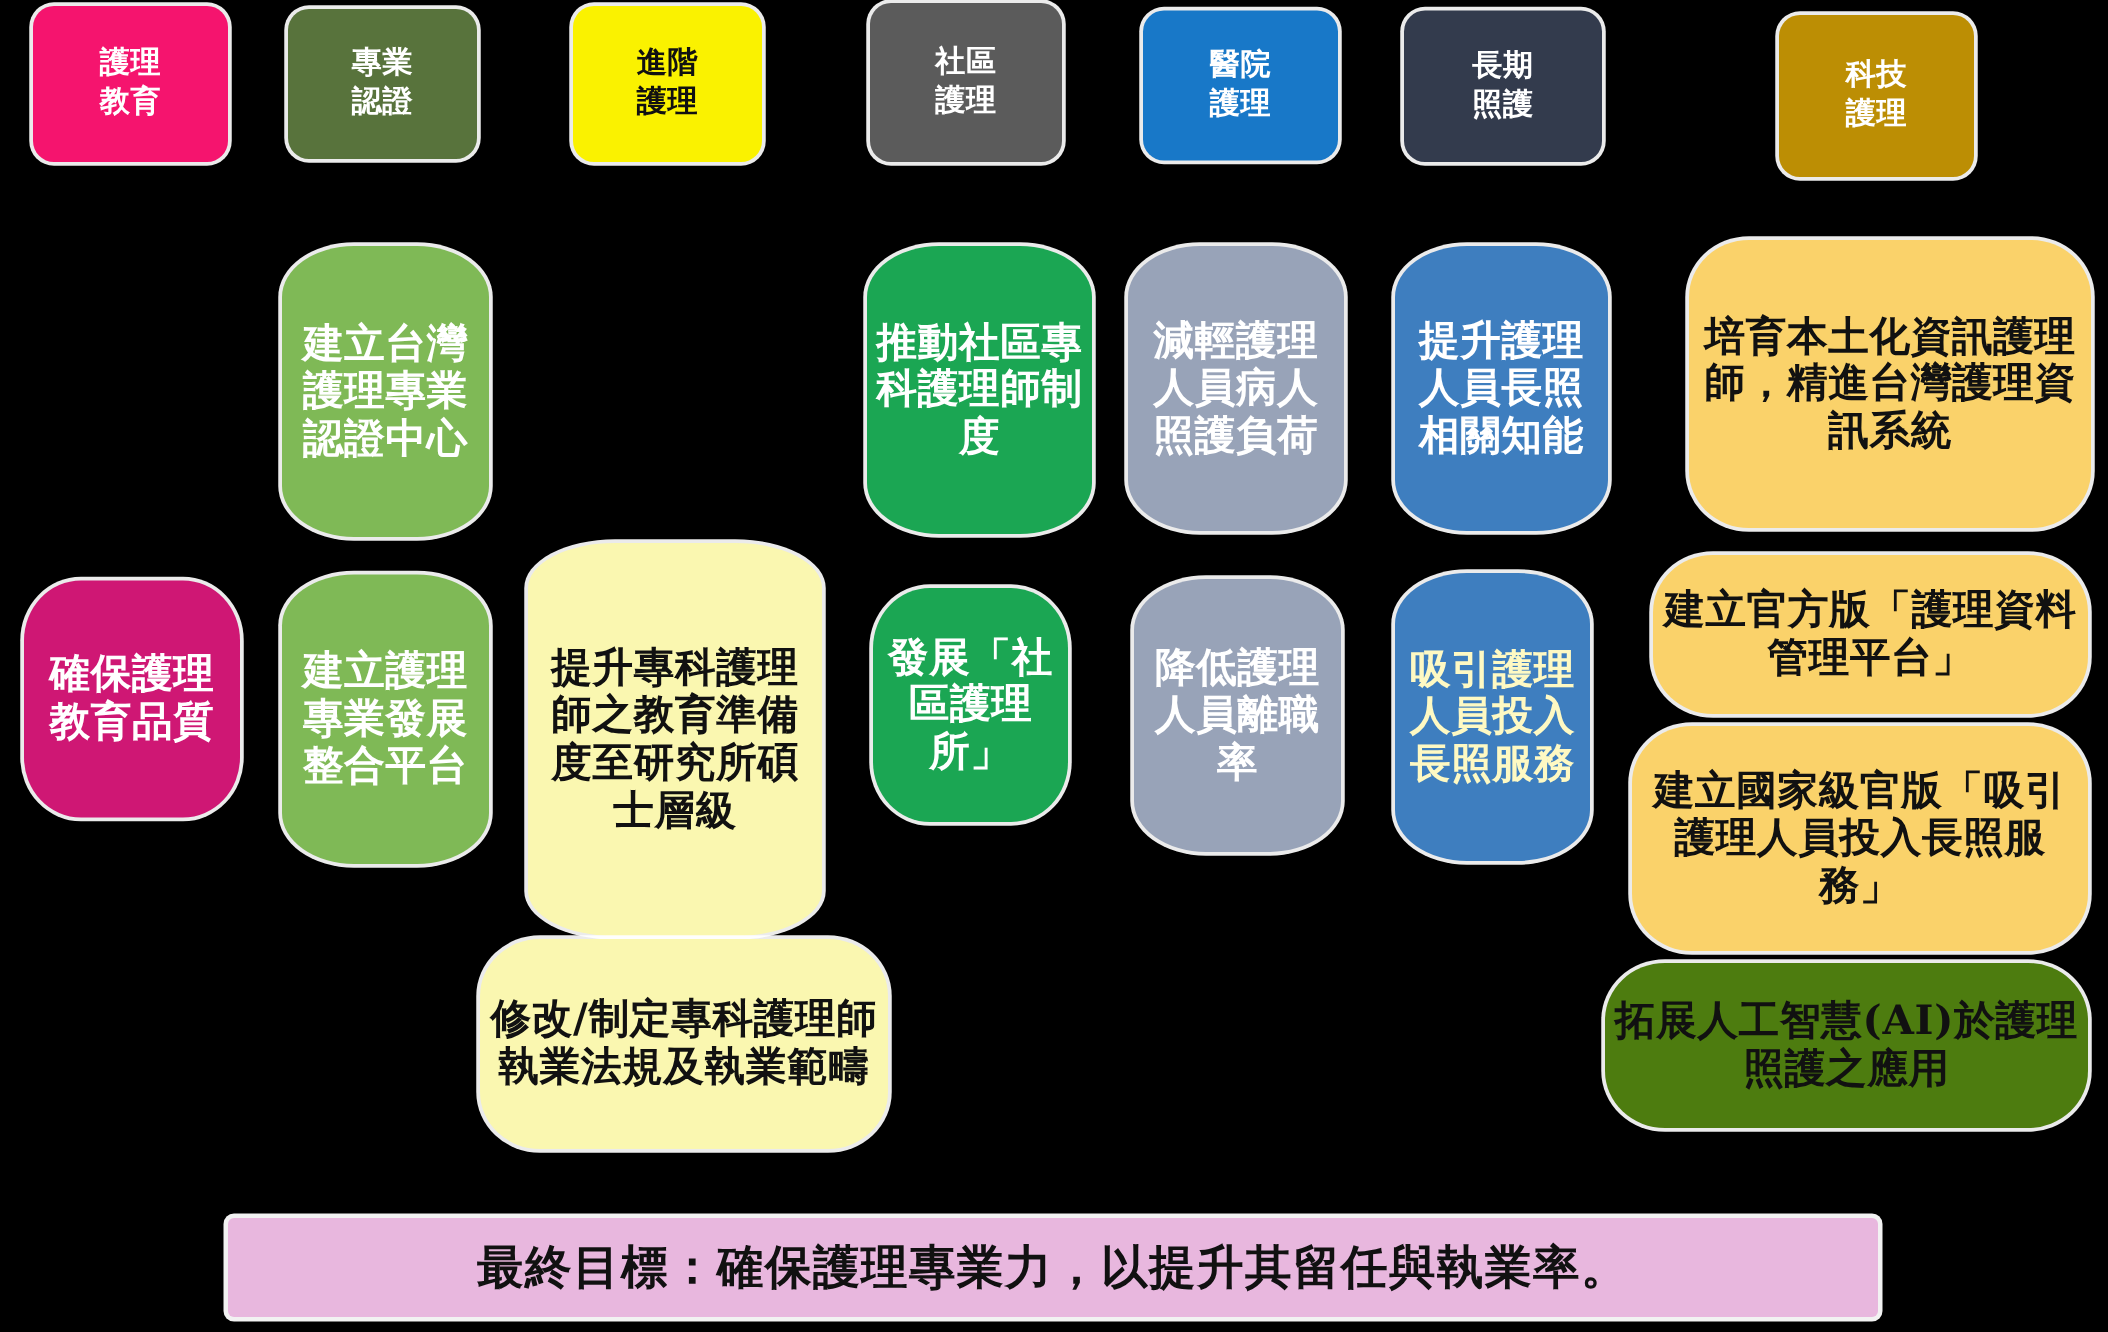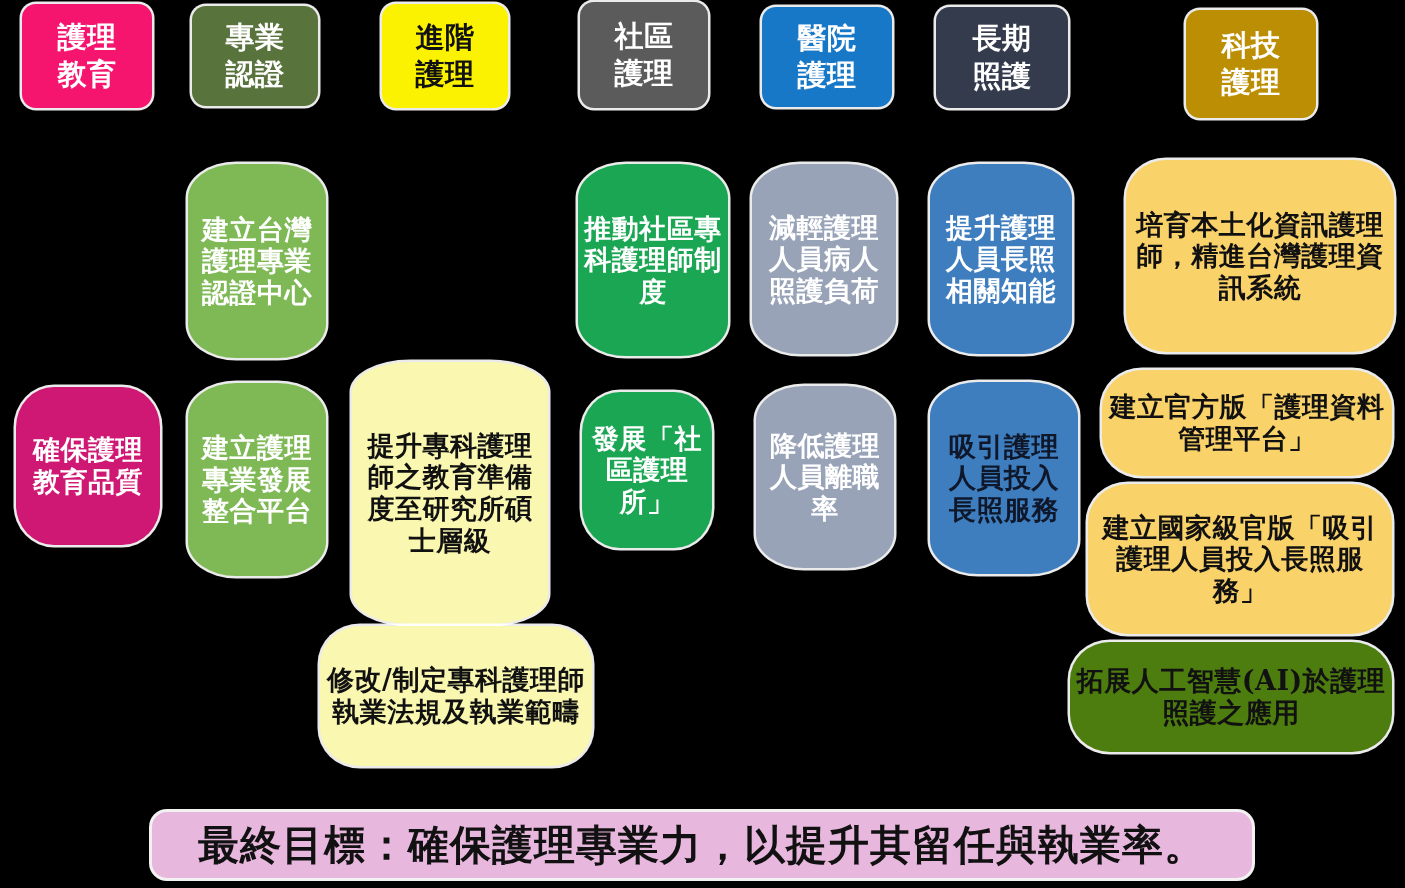--- a/index.html
+++ b/index.html
@@ -32,43 +32,43 @@
     line-height: 1.17;
     font-weight: bold;
     letter-spacing: 0.5px;
     padding: 4px 6px;
     box-shadow: 0 0 0 2.5px rgba(255,255,255,0.92);
   }
 
   
   .hdr {
     border-radius: 14px;
-    font-size: 29px;
+    font-size: 20px;
     line-height: 1.28;
     font-family: Liberation Serif, serif;
   }
 
   
   .pill {
     border-radius: 48px / 34px;
     font-size: 27px;
   }
   .pill.tall   { border-radius: 58px / 30px; }
   .pill.wide   { border-radius: 40px / 38px; }
   .pill.squat  { border-radius: 38px / 40px; }
 
   
   .footer-bar {
     position: absolute;
     box-sizing: border-box;
     display: flex;
     align-items: center;
     justify-content: center;
-    border-radius: 15px;
-    font-size: 41px;
+    border-radius: 4px;
+    font-size: 31px;
     font-weight: bold;
     letter-spacing: 1px;
     box-shadow: 0 0 0 3px rgba(255,255,255,0.95);
     font-family: Liberation Mono, monospace;
   }
 
   .t-white { color: #ffffff; }
   .t-black { color: #111111; }
 </style>
 </head>
@@ -105,21 +105,21 @@
   <div class="box pill t-white" style="left: 578px; top: 164px; width: 150px; height: 192px; background-color: rgb(27, 166, 83); color: rgb(255, 255, 255);">推動社區專科護理師制度</div>
 
   <div class="box pill squat t-white" style="left: 582px; top: 392px; width: 130px; height: 156px; background-color: rgb(27, 166, 83); color: rgb(255, 255, 255);">發展「社區護理所」</div>
 
   <div class="box pill t-white" style="left: 752px; top: 164px; width: 144px; height: 190px; background-color: rgb(152, 163, 184); color: rgb(255, 255, 255);">減輕護理人員病人照護負荷</div>
 
   <div class="box pill t-white" style="left: 756px; top: 386px; width: 138px; height: 182px; background-color: rgb(152, 163, 184); color: rgb(255, 255, 255);">降低護理人員離職率</div>
 
   <div class="box pill t-white" style="left: 930px; top: 164px; width: 142px; height: 190px; background-color: rgb(62, 126, 191); color: rgb(255, 255, 255);">提升護理人員長照相關知能</div>
 
-  <div class="box pill t-white" style="left: 930px; top: 382px; width: 148px; height: 192px; background-color: rgb(62, 126, 191); color: #0f172a;">吸引護理人員投入長照服務</div>
+  <div class="box pill t-white" style="left: 930px; top: 382px; width: 130px; height: 192px; background-color: rgb(62, 126, 191); color: #fef9c3;">吸引護理人員投入長照服務</div>
 
   <div class="box pill wide t-black" style="left: 1126px; top: 160px; width: 268px; height: 192px; background-color: rgb(250, 210, 106); color: rgb(17, 17, 17);">培育本土化資訊護理師，精進台灣護理資訊系統</div>
 
   <div class="box pill wide t-black" style="left: 1102px; top: 370px; width: 290px; height: 106px; background-color: rgb(250, 210, 106); color: rgb(17, 17, 17);">建立官方版「護理資料管理平台」</div>
 
   <div class="box pill wide t-black" style="left: 1088px; top: 484px; width: 304px; height: 150px; background-color: rgb(250, 210, 106); color: rgb(17, 17, 17);">建立國家級官版「吸引護理人員投入長照服務」</div>
 
   <div class="box pill wide t-black" style="left: 1070px; top: 642px; width: 322px; height: 110px; background-color: #4d7c0f; color: rgb(17, 17, 17);">拓展人工智慧(AI)於護理照護之應用</div>
 
   <div class="footer-bar" style="left: 152px; top: 812px; width: 1100px; height: 66px; background-color: rgb(232, 183, 222); color: rgb(17, 17, 17);">最終目標：確保護理專業力，以提升其留任與執業率。</div>

